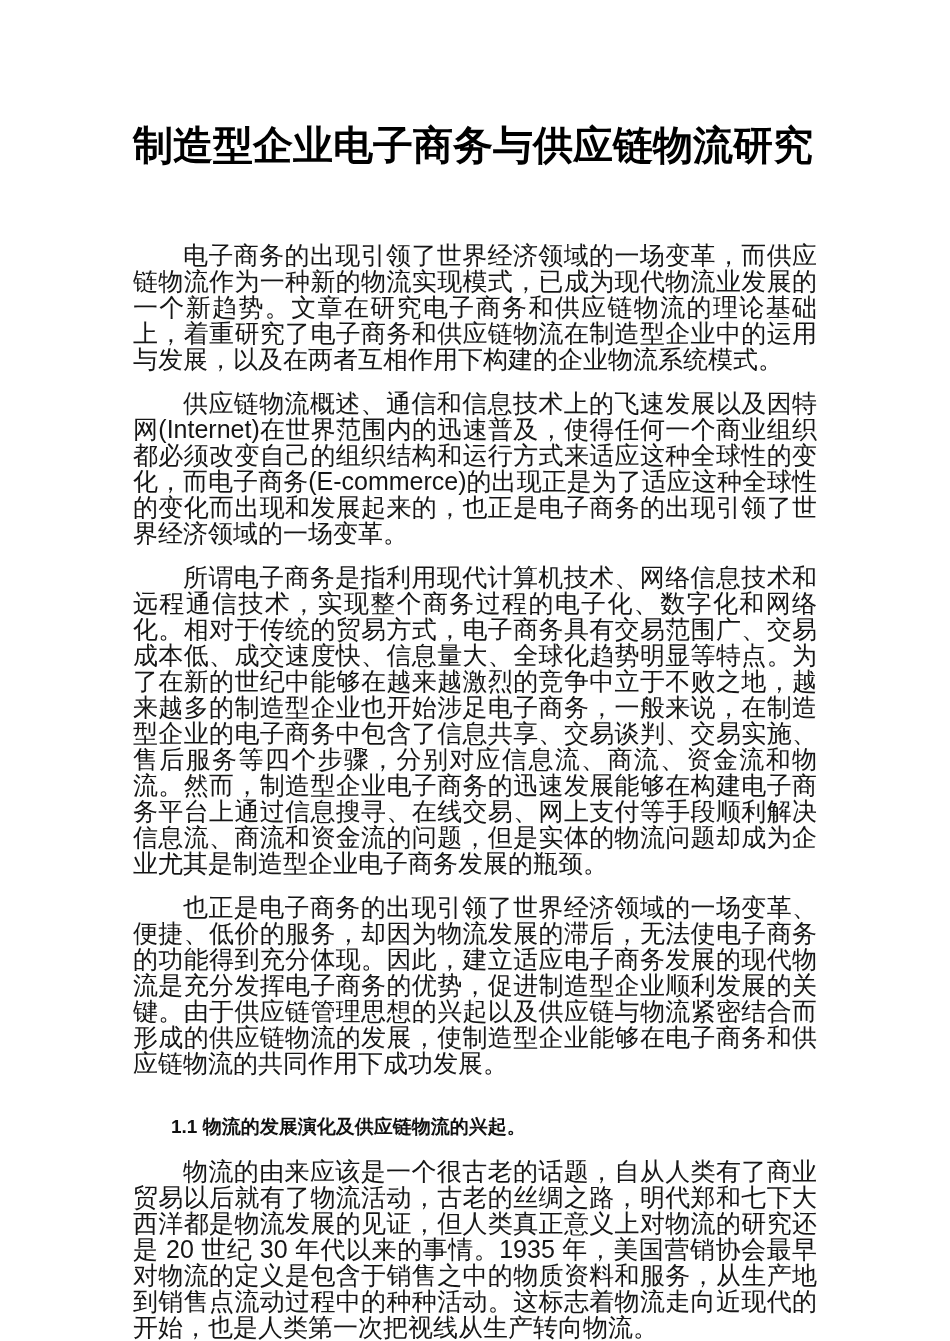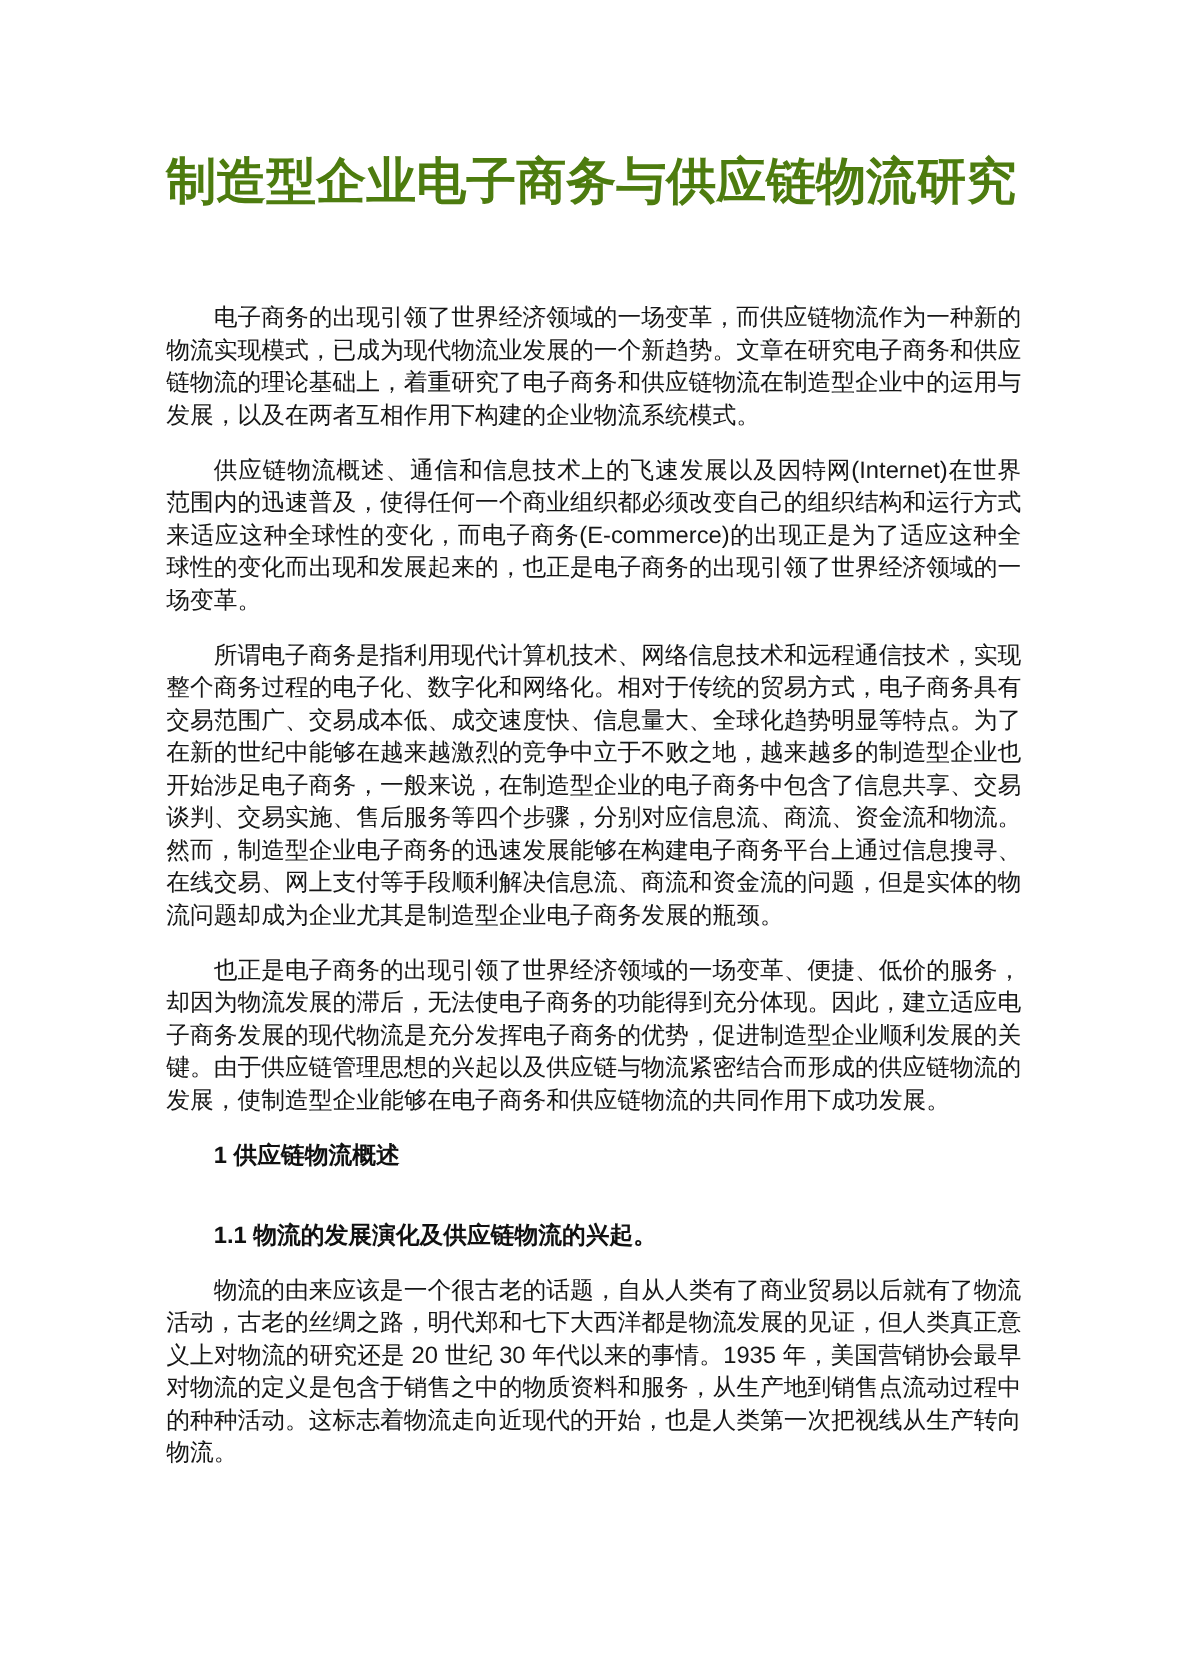--- a/index.html
+++ b/index.html
@@ -22,25 +22,25 @@
     top: 0;
     width: 684px;
   }
   .doc-title {
     margin: 119px 0 0 0;
     font-size: 40px;
     line-height: 52px;
     font-weight: 700;
     letter-spacing: 0px;
     white-space: nowrap;
-    color: #4d7c0f;
+    color: #000000;
   }
   .para {
     margin: 18px 0 0 0;
-    font-size: 19px;
+    font-size: 25px;
     line-height: 26px;
     text-align: justify;
     text-justify: inter-character;
     text-indent: 2em;
     word-break: break-all;
     color: #161616;
   }
   .para.first {
     margin-top: 71px;
   }
@@ -64,19 +64,18 @@
     <div class="doc-title">制造型企业电子商务与供应链物流研究</div>
 
     <div class="para first">电子商务的出现引领了世界经济领域的一场变革，而供应链物流作为一种新的物流实现模式，已成为现代物流业发展的一个新趋势。文章在研究电子商务和供应链物流的理论基础上，着重研究了电子商务和供应链物流在制造型企业中的运用与发展，以及在两者互相作用下构建的企业物流系统模式。</div>
 
     <div class="para">供应链物流概述、通信和信息技术上的飞速发展以及因特网(Internet)在世界范围内的迅速普及，使得任何一个商业组织都必须改变自己的组织结构和运行方式来适应这种全球性的变化，而电子商务(E-commerce)的出现正是为了适应这种全球性的变化而出现和发展起来的，也正是电子商务的出现引领了世界经济领域的一场变革。</div>
 
     <div class="para">所谓电子商务是指利用现代计算机技术、网络信息技术和远程通信技术，实现整个商务过程的电子化、数字化和网络化。相对于传统的贸易方式，电子商务具有交易范围广、交易成本低、成交速度快、信息量大、全球化趋势明显等特点。为了在新的世纪中能够在越来越激烈的竞争中立于不败之地，越来越多的制造型企业也开始涉足电子商务，一般来说，在制造型企业的电子商务中包含了信息共享、交易谈判、交易实施、售后服务等四个步骤，分别对应信息流、商流、资金流和物流。然而，制造型企业电子商务的迅速发展能够在构建电子商务平台上通过信息搜寻、在线交易、网上支付等手段顺利解决信息流、商流和资金流的问题，但是实体的物流问题却成为企业尤其是制造型企业电子商务发展的瓶颈。</div>
 
     <div class="para">也正是电子商务的出现引领了世界经济领域的一场变革、便捷、低价的服务，却因为物流发展的滞后，无法使电子商务的功能得到充分体现。因此，建立适应电子商务发展的现代物流是充分发挥电子商务的优势，促进制造型企业顺利发展的关键。由于供应链管理思想的兴起以及供应链与物流紧密结合而形成的供应链物流的发展，使制造型企业能够在电子商务和供应链物流的共同作用下成功发展。</div>
 
-    <div class="heading">1 供应链物流概述</div>
 
     <div class="heading sub">1.1 物流的发展演化及供应链物流的兴起。</div>
 
     <div class="para">物流的由来应该是一个很古老的话题，自从人类有了商业贸易以后就有了物流活动，古老的丝绸之路，明代郑和七下大西洋都是物流发展的见证，但人类真正意义上对物流的研究还是 20 世纪 30 年代以来的事情。1935 年，美国营销协会最早对物流的定义是包含于销售之中的物质资料和服务，从生产地到销售点流动过程中的种种活动。这标志着物流走向近现代的开始，也是人类第一次把视线从生产转向物流。</div>
   </div>
 </div>
 
 </body></html>

